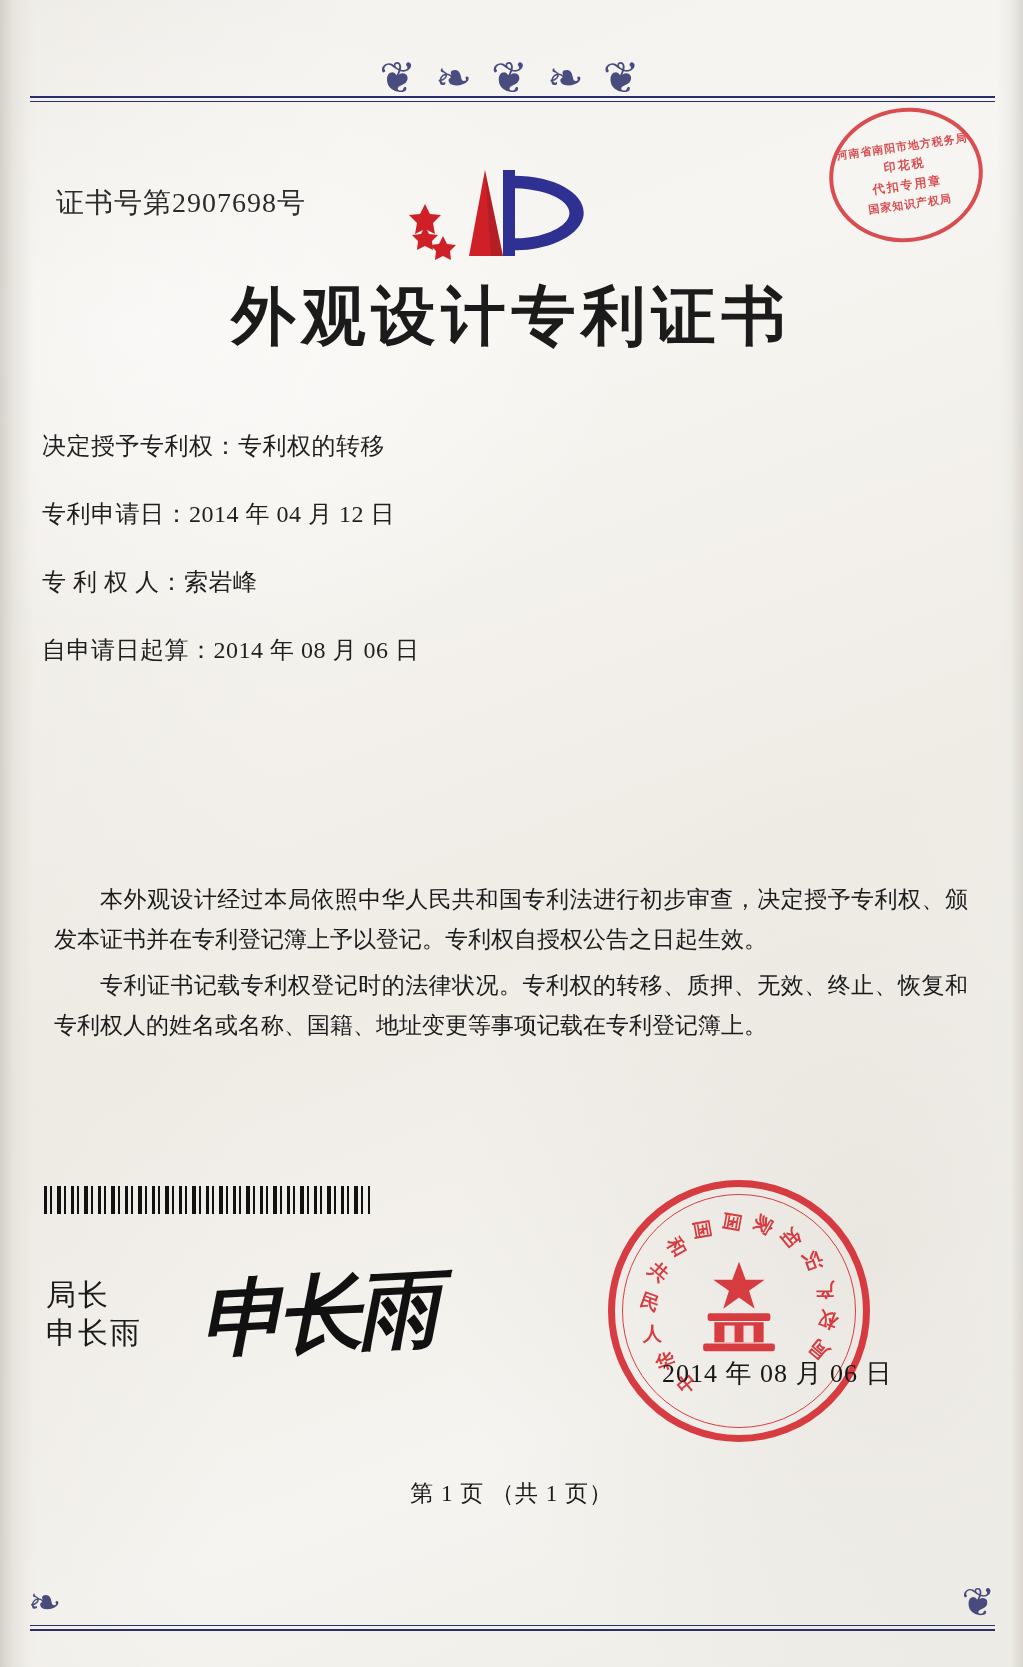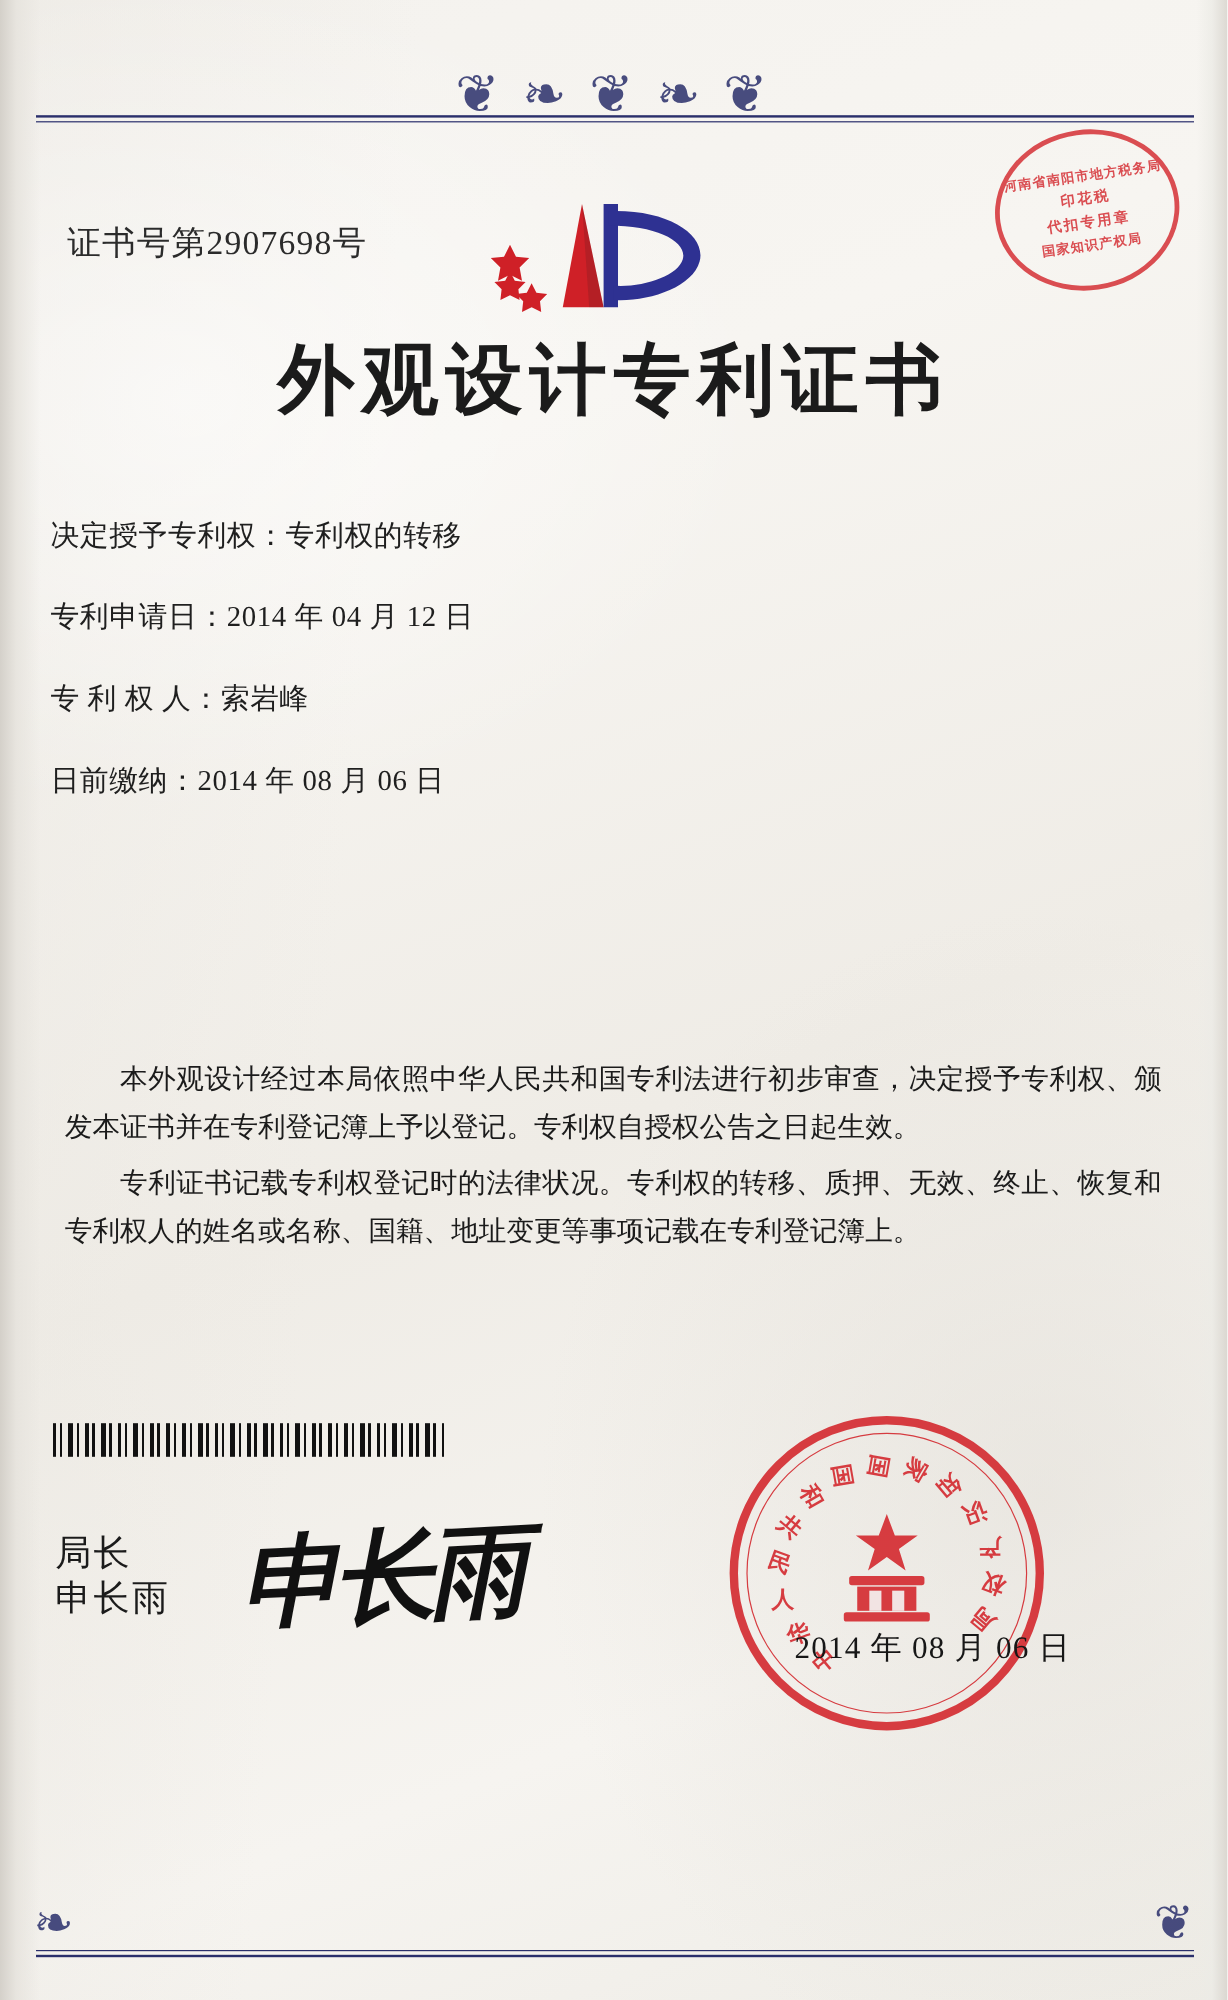--- a/index.html
+++ b/index.html
@@ -316,21 +316,21 @@
     <div class="field">
       <span class="label">决定授予专利权：</span><span class="value">专利权的转移</span>
     </div>
     <div class="field">
       <span class="label">专利申请日：</span><span class="value">2014 年 04 月 12 日</span>
     </div>
     <div class="field">
       <span class="label">专 利 权 人：</span><span class="value">索岩峰</span>
     </div>
     <div class="field">
-      <span class="label">日前缴纳：</span><span class="value">2014 年 08 月 06 日</span>
+      <span class="label">自申请日起算：</span><span class="value">2014 年 08 月 06 日</span>
     </div>
   </div>
 
   <div class="body-text">
     <p>本外观设计经过本局依照中华人民共和国专利法进行初步审查，决定授予专利权、颁发本证书并在专利登记簿上予以登记。专利权自授权公告之日起生效。</p>
     <p>专利证书记载专利权登记时的法律状况。专利权的转移、质押、无效、终止、恢复和专利权人的姓名或名称、国籍、地址变更等事项记载在专利登记簿上。</p>
   </div>
 
   <div class="barcode"></div>
 
@@ -365,13 +365,14 @@
         <rect x="28" y="60" width="44" height="18"></rect>
         <rect x="18" y="79" width="64" height="7" rx="2"></rect>
         <rect x="37" y="63" width="9" height="15" fill="#f3e3e3"></rect>
         <rect x="54" y="63" width="9" height="15" fill="#f3e3e3"></rect>
       </g>
     </svg>
   </div>
 
   <div class="seal-date">2014 年 08 月 06 日</div>
 
+  <div class="page-foot">第 1 页 （共 1 页）</div>
 </div>
 
 </body></html>

